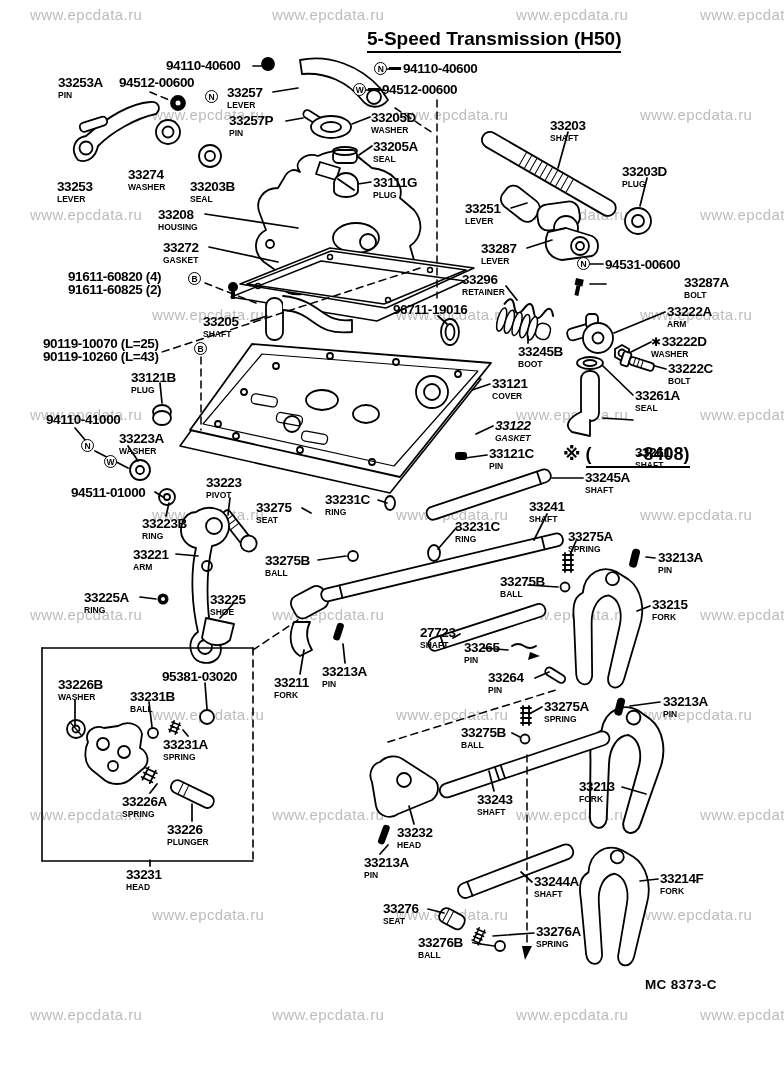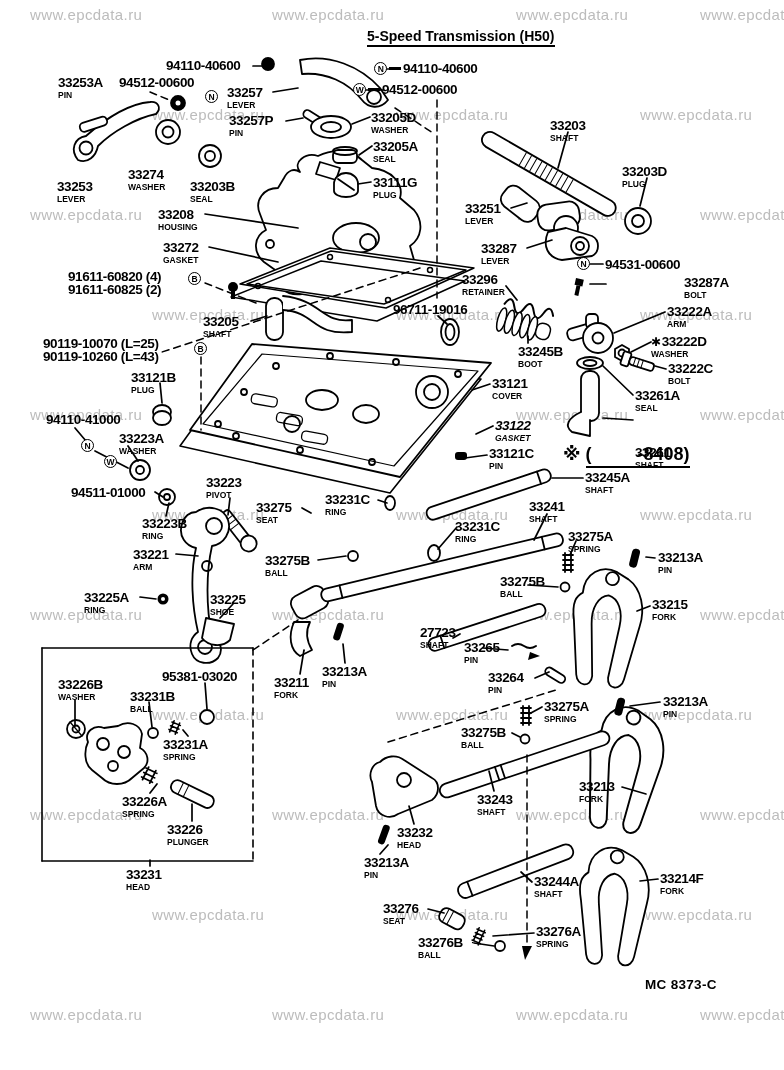--- a/index.html
+++ b/index.html
@@ -2,21 +2,21 @@
 <html><head>
 <meta charset="utf-8">
 <style>
   html,body{margin:0;padding:0;background:#fff;}
   .page{position:relative;width:784px;height:1070px;background:#ffffff;overflow:hidden;
         font-family:"Liberation Sans","DejaVu Sans",sans-serif;}
   .wm{position:absolute;color:#bcbcbc;font-size:15px;font-weight:400;letter-spacing:.4px;
       white-space:nowrap;z-index:1;user-select:none;}
   svg.diagram{position:absolute;left:0;top:0;z-index:2;}
   .layer{position:absolute;left:0;top:0;width:100%;height:100%;z-index:3;}
-  .title{position:absolute;font-size:14px;font-weight:bold;color:#000;
+  .title{position:absolute;font-size:19px;font-weight:bold;color:#000;
          border-bottom:2.5px solid #000;padding-bottom:1px;white-space:nowrap;}
   .lbl{position:absolute;color:#000;font-weight:bold;font-size:13.5px;line-height:1;
        letter-spacing:-0.4px;white-space:nowrap;}
   .lbl .desc{display:block;font-size:8.5px;letter-spacing:0;margin-top:1px;}
   .lbl .pfx{font-size:12px;margin-right:1px;}
   .legend-item{position:absolute;display:flex;align-items:center;color:#000;
        font-weight:bold;font-size:13.5px;letter-spacing:-0.4px;white-space:nowrap;}
   .sym{width:13px;height:13px;border:1.8px solid #000;border-radius:50%;background:#fff;
        display:flex;align-items:center;justify-content:center;
        font-size:8.5px;font-weight:bold;color:#000;box-sizing:border-box;}

